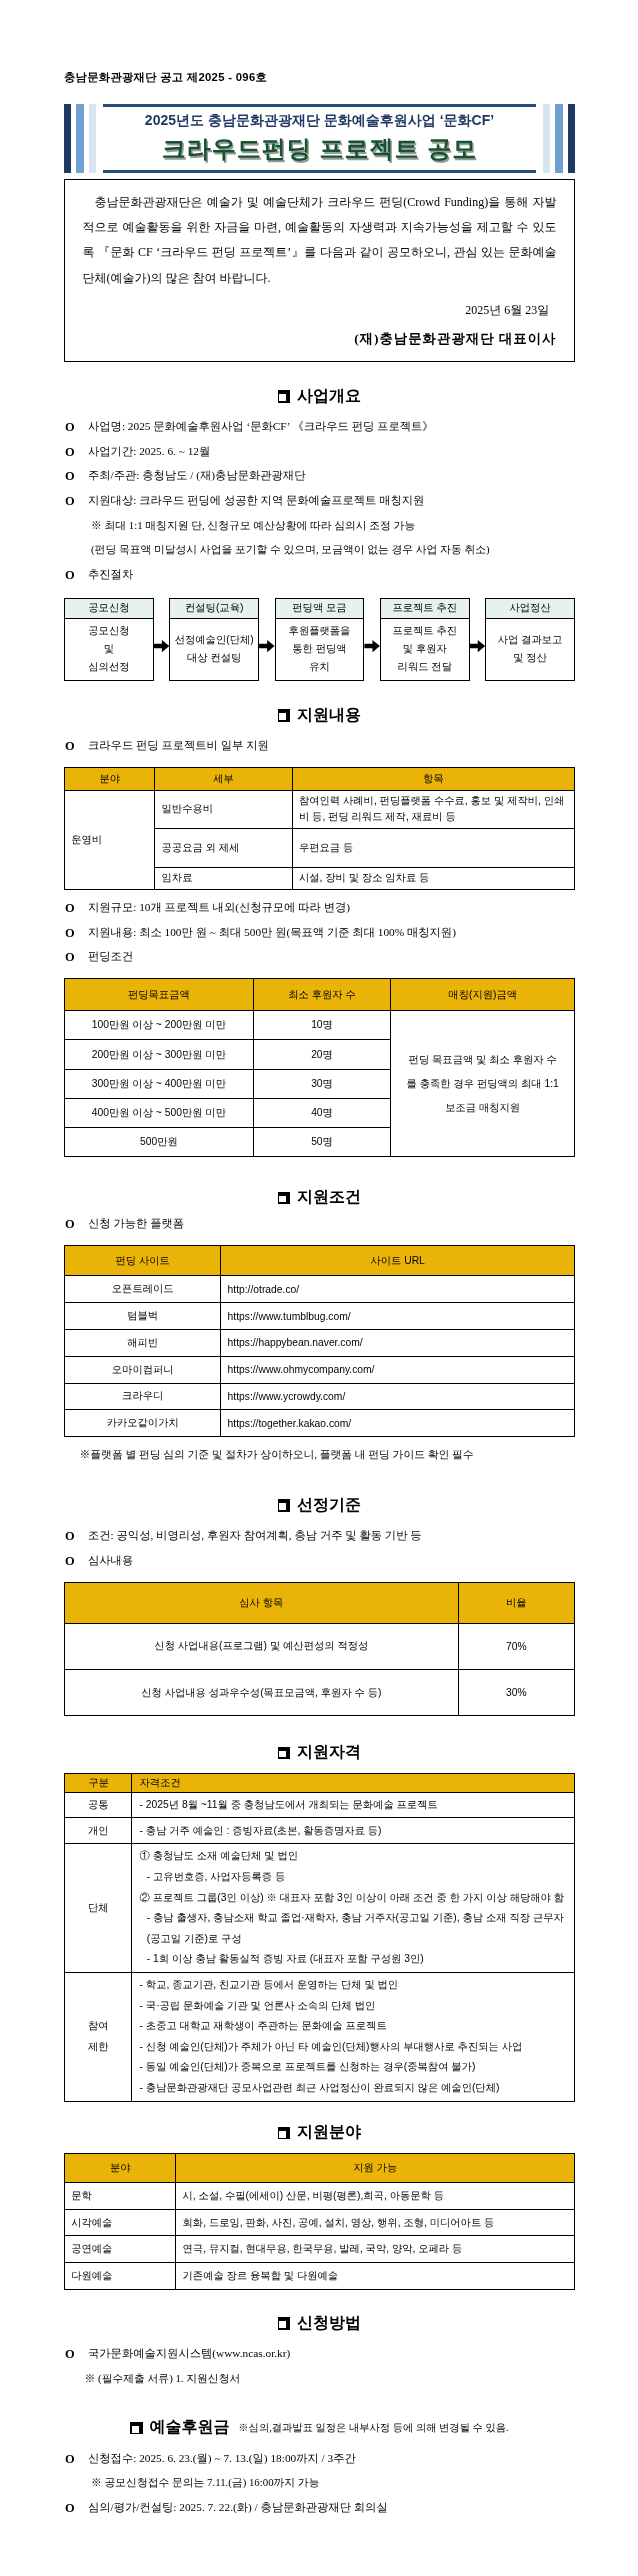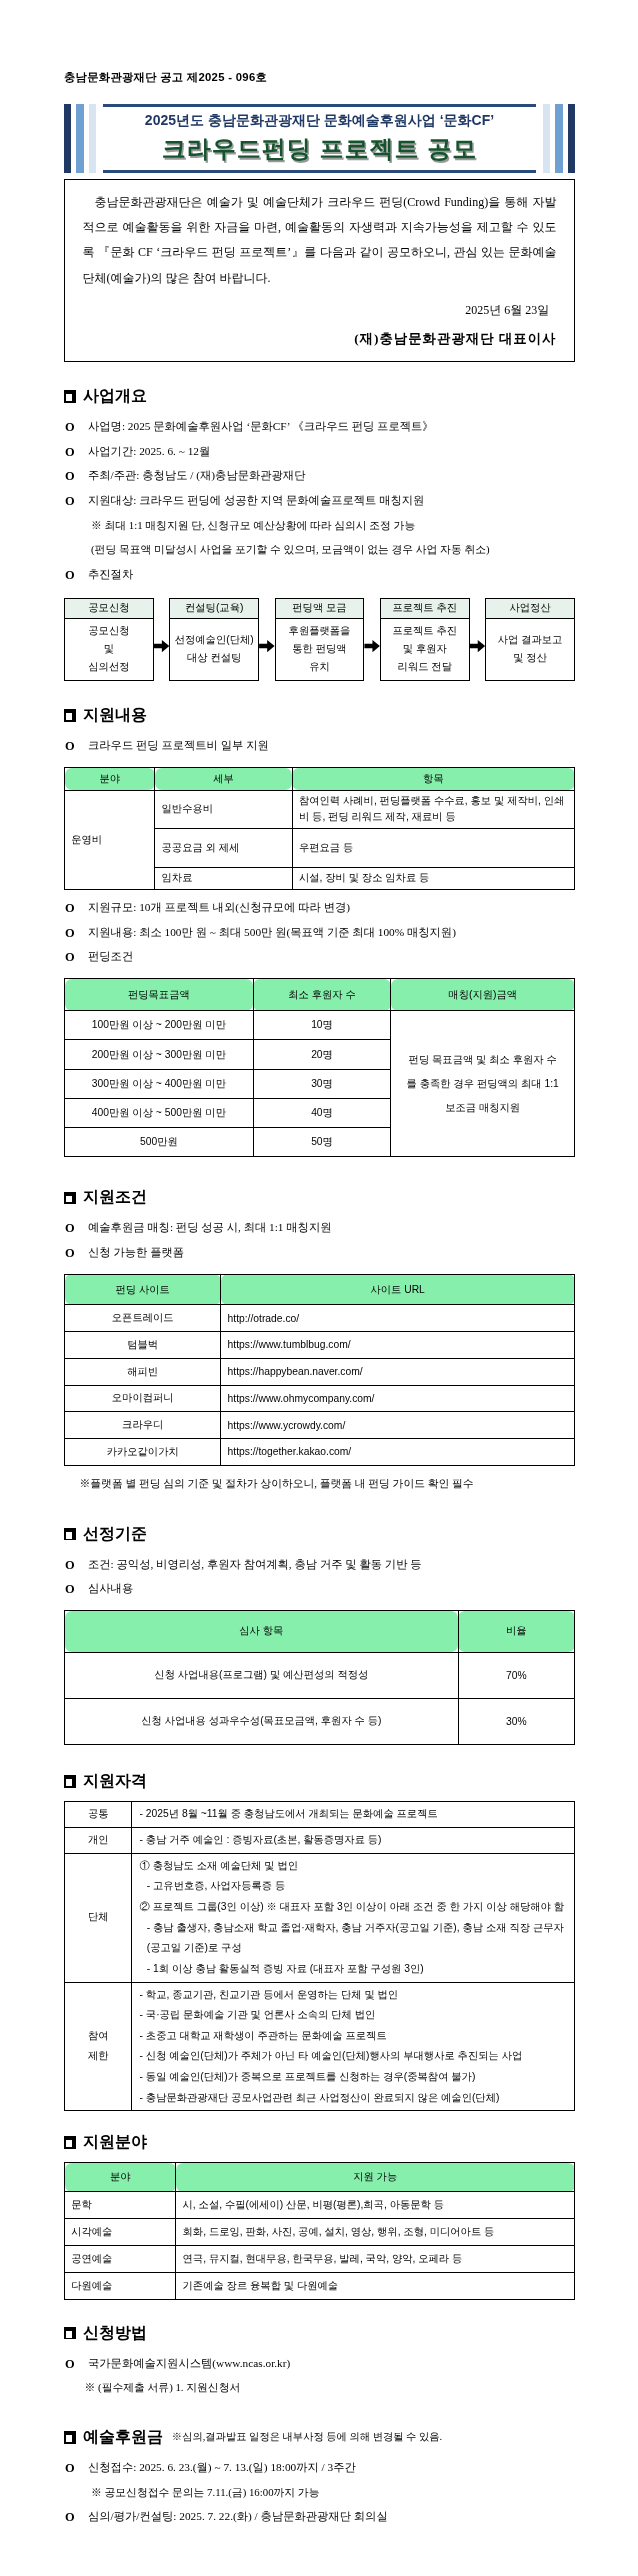--- a/index.html
+++ b/index.html
@@ -15,40 +15,40 @@
   .bar.light{background:#D9E4F1;}
   .banner-core{flex:1;margin:0 7.2px;border-top:3.6px solid #2A4A7A;border-bottom:3.6px solid #2A4A7A;box-sizing:border-box;text-align:center;padding-top:5.2px;}
   .bl1{font-family:"Liberation Sans",sans-serif;font-weight:bold;font-size:14px;color:#1F3864;}
   .bl2{font-family:"Liberation Sans",sans-serif;font-weight:bold;font-size:24px;color:#14532d;margin-top:3.1px;text-shadow:1.5px 1.5px 0 #9a9a9a;letter-spacing:1px;}
   
   .intro-box{margin-top:6.2px;border:1px solid #000;padding:10.3px 17.5px 9.3px;}
   .intro-box p{margin:0;font-size:12px;line-height:2.1;text-align:justify;text-indent:1em;}
   .intro-date{text-align:right;font-size:12px;margin-top:7.2px;padding-right:7.2px;line-height:2.1;}
   .intro-signer{text-align:right;font-size:13.4px;font-weight:bold;margin-top:3.1px;letter-spacing:1px;line-height:1.9;}
   
-  .sec{display:flex;align-items:center;gap:6.7px;font-family:"Liberation Sans",sans-serif;font-weight:bold;font-size:16px;margin:24px 0 3.1px;}
+  .sec{display:flex;align-items:center;gap:6.7px;font-family:"Liberation Sans",sans-serif;font-weight:bold;font-size:16px;margin:24px 0 3.1px;justify-content:center;}
   .sq{position:relative;width:12.4px;height:12.4px;background:#000;flex:0 0 auto;}
   .sq::after{content:"";position:absolute;left:1.5px;bottom:1.5px;width:6.7px;height:6.7px;background:#fff;}
   .sec-note{font-family:"Liberation Serif",serif;font-weight:normal;font-size:10.3px;margin-left:2.1px;}
   .b{position:relative;font-size:11.3px;line-height:2.18;padding-left:24px;}
   .b::before{content:"O";position:absolute;left:1px;top:0;font-weight:bold;font-size:12.4px;}
   .n{font-size:10.8px;line-height:2.28;padding-left:27px;}
   .mt{margin-top:7.2px;}
   
   .flow{display:flex;margin:11.3px 0 3.1px;}
   .fbox{width:92px;}
   .fhead{box-sizing:border-box;border:1px solid #000;background:#E7F2EC;text-align:center;font-family:"Liberation Sans",sans-serif;font-size:10.3px;padding:2.6px 0;}
   .fbody{box-sizing:border-box;border:1px solid #000;border-top:none;height:62px;display:flex;align-items:center;justify-content:center;text-align:center;font-family:"Liberation Sans",sans-serif;font-size:10.3px;line-height:1.75;}
   .farrow{flex:1;display:flex;align-items:center;justify-content:center;}
   .farrow i{display:block;width:15.5px;height:12.4px;background:#000;margin-top:13.4px;clip-path:polygon(0 32%,52% 32%,52% 0,100% 50%,52% 100%,52% 68%,0 68%);}
   .pre{white-space:pre-line;}
   
   table{width:100%;border-collapse:collapse;font-family:"Liberation Sans",sans-serif;font-size:10.3px;margin:9.3px 0 5.2px;}
   th,td{border:1px solid #000;padding:2.1px 6.2px;}
-  th{background:#86efac;font-weight:normal;text-align:center;border-radius:7px;}
+  th{background:#eab308;font-weight:normal;text-align:center;}
   td{vertical-align:middle;}
   .t-support th{height:17.5px;}
   .t-support .sub{width:124px;}
   .t-support .cat{width:77px;text-align:left;}
   .t-support td{line-height:1.6;}
   .row-tall td{height:34px;}
   .t-fund th{height:27px;}
   .t-fund td{height:24px;text-align:center;}
   .t-fund .match{line-height:2.3;padding:5.2px 12.4px;}
   .t-plat th{height:25px;}
@@ -211,21 +211,20 @@
       <td>500만원</td>
       <td>50명</td>
     </tr>
   </tbody>
     </table>
 
   <div class="sec" style="margin-top:30px">
     <span class="sq"></span>
     <span>지원조건</span>
   </div>
-  <div class="b mt">예술후원금 매칭: 펀딩 성공 시, 최대 1:1 매칭지원</div>
   <div class="b">신청 가능한 플랫폼</div>
 
   <table class="t-plat">
     <tbody>
         <tr>
       <th class="site">펀딩 사이트</th>
       <th>사이트 URL</th>
     </tr>
     <tr>
       <td class="site">오픈트레이드</td>
@@ -279,20 +278,24 @@
   </tbody>
     </table>
 
   <div class="sec" style="margin-top:26px">
     <span class="sq"></span>
     <span>지원자격</span>
   </div>
 
   <table class="t-elig">
     <tbody>
+        <tr>
+      <th class="gb">구분</th>
+      <th>자격조건</th>
+    </tr>
     <tr>
       <td class="gb">공통</td>
       <td>- 2025년 8월 ~11월 중 충청남도에서 개최되는 문화예술 프로젝트</td>
     </tr>
     <tr>
       <td class="gb">개인</td>
       <td>- 충남 거주 예술인 : 증빙자료(초본, 활동증명자료 등)</td>
     </tr>
     <tr>
       <td class="gb">단체</td>

